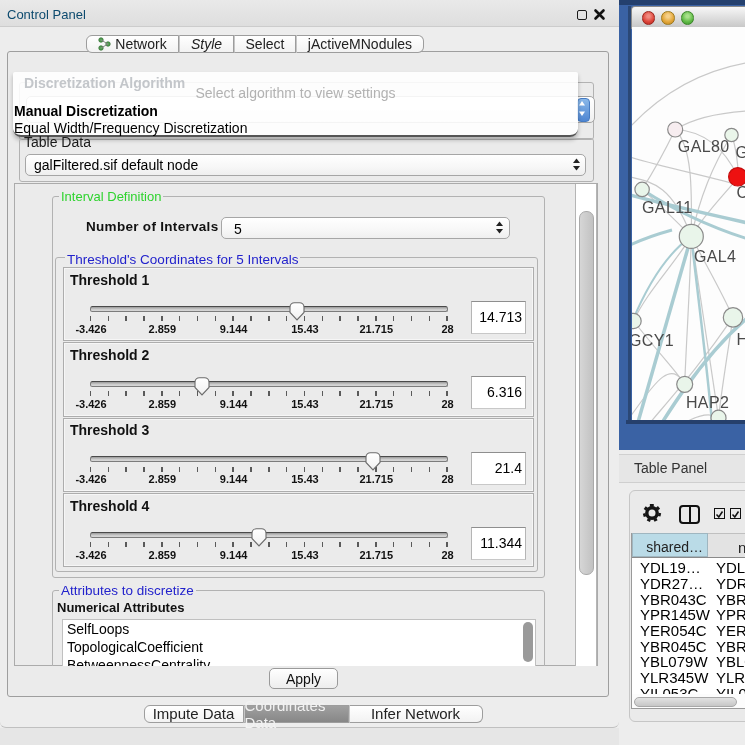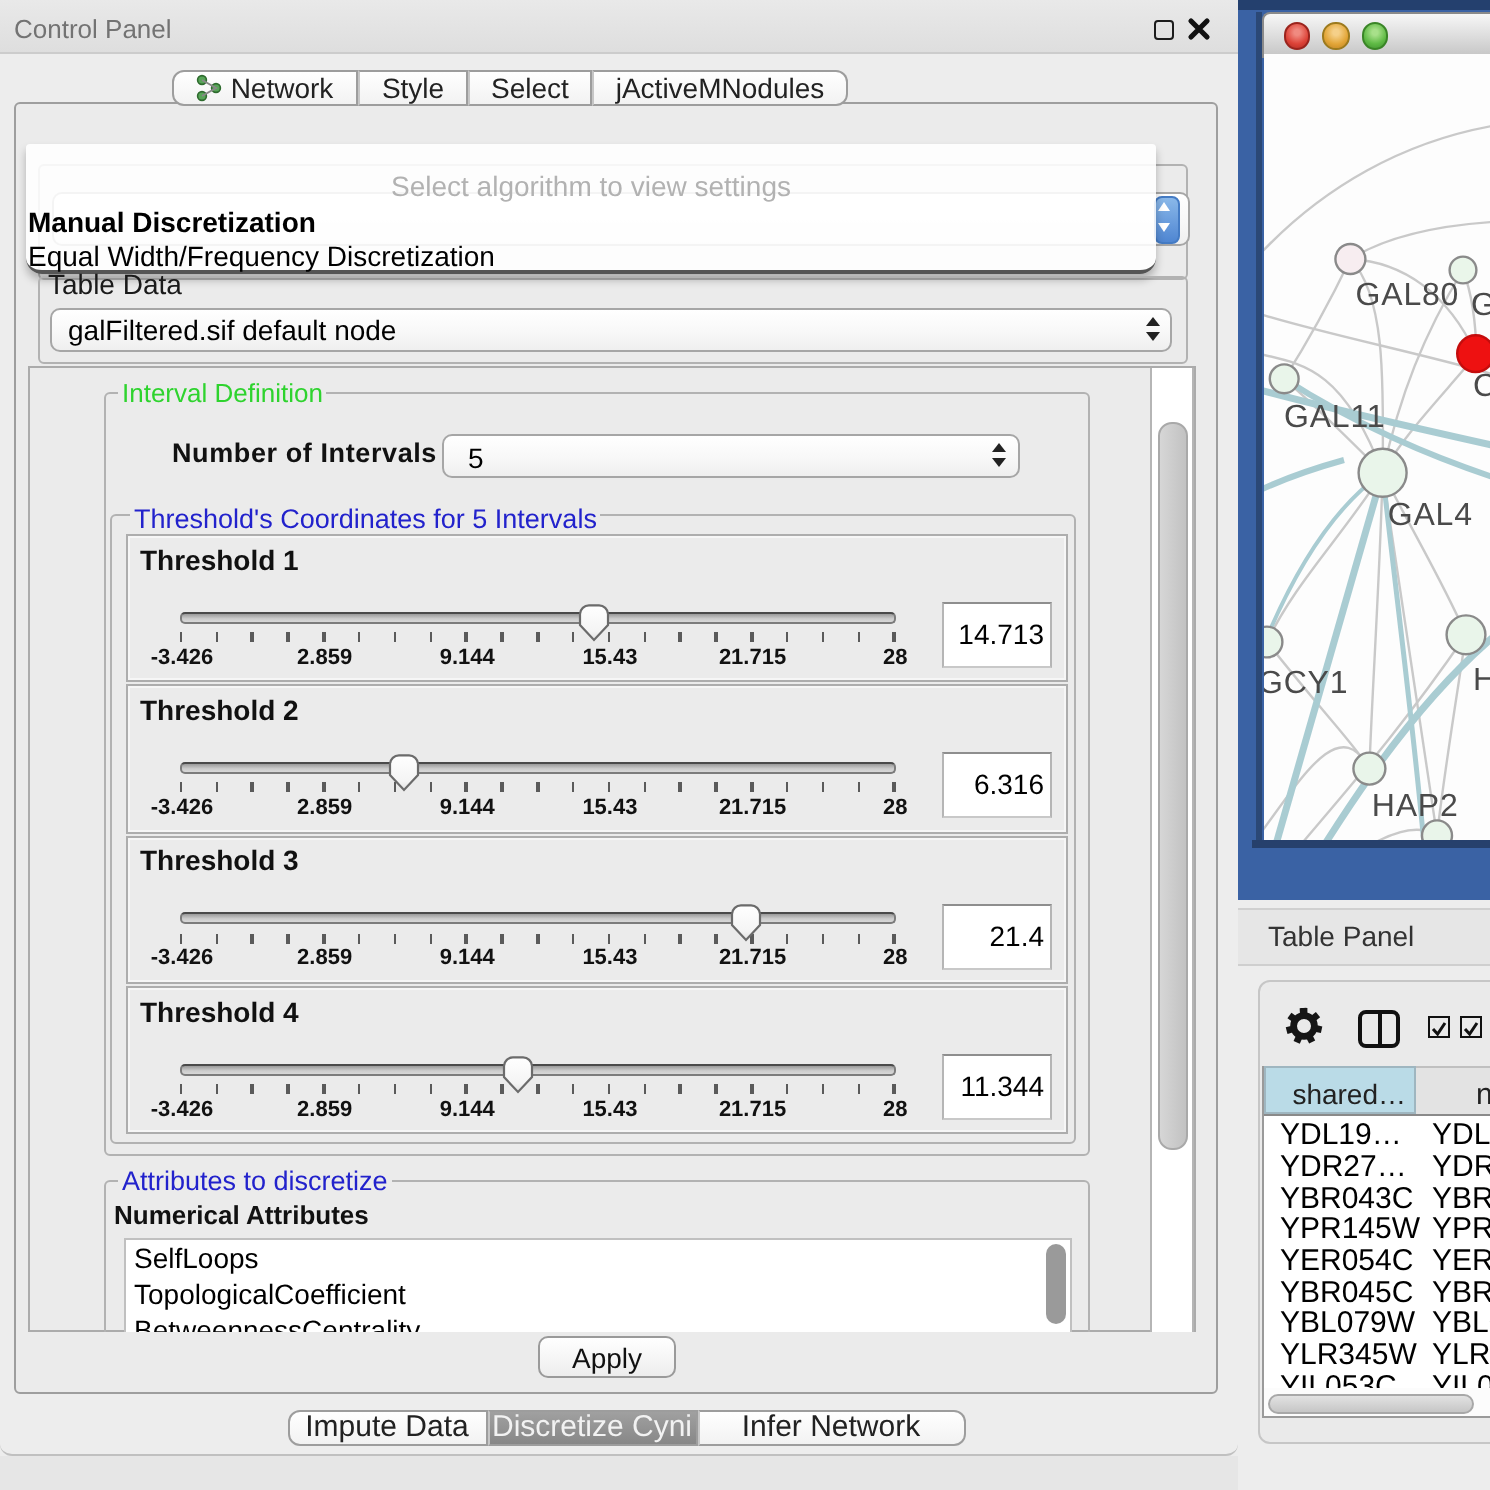--- a/index.html
+++ b/index.html
@@ -17,49 +17,50 @@
   .combo{background:linear-gradient(#ffffff,#f7f7f7 60%,#efefef);
          border:1px solid #a6a6a6;border-radius:5px;}
   .btm .seg{font-size:15px;}
 </style>
 </head>
 <body>
 
 <div class="abs" id="leftwin" style="left:0;top:0;width:619px;height:727px;background:#ededed;border-bottom:1px solid #c0c0c0;border-radius:0 0 6px 6px;">
 
   <div class="abs" style="left:0;top:0;width:619px;height:26px;background:linear-gradient(#e9e9e9,#dedede);border-bottom:1px solid #cccccc;"></div>
-  <div class="abs" style="left:7px;top:7px;font-size:13px;color:#737373;">Control Panel</div>
+  <div class="abs" style="left:7px;top:7px;font-size:13px;color:#0c4a6e;">Control Panel</div>
   <div class="abs" style="left:577px;top:9.5px;width:8px;height:8px;border:1.6px solid #1c1c1c;border-radius:2px;"></div>
   <svg class="abs" style="left:593px;top:8px;" width="13" height="13" viewBox="0 0 13 13">
     <path d="M2.5 2.5 L10.5 10.5 M10.5 2.5 L2.5 10.5" stroke="#111" stroke-width="2.6" stroke-linecap="round"></path>
   </svg>
 
   <div class="abs" style="left:7px;top:51px;width:600px;height:644px;border:1px solid #9e9e9e;border-radius:3px;background:#ebebeb;"></div>
 
   <div class="abs" style="left:86px;top:31px;height:22px;display:flex;align-items:flex-end;">
     <div class="seg first" style="width:91px;"><svg width="13" height="14" viewBox="0 0 13 14" style="margin-right:4px;">
           <circle cx="3" cy="3" r="2.2" fill="#57a557" stroke="#2e6b2e" stroke-width="0.8"></circle>
           <circle cx="3" cy="11" r="2.2" fill="#57a557" stroke="#2e6b2e" stroke-width="0.8"></circle>
           <circle cx="10" cy="7" r="2.2" fill="#57a557" stroke="#2e6b2e" stroke-width="0.8"></circle>
           <path d="M3 3 L10 7 L3 11" stroke="#888" stroke-width="1" fill="none"></path>
         </svg>Network</div>
-    <div class="seg" style="width:53px;">Style</div>
+    <div class="seg" style="width:53px;font-style:italic;">Style</div>
     <div class="seg" style="width:60px;">Select</div>
     <div class="seg last" style="width:126px;">jActiveMNodules</div>
   </div>
 
   <div class="abs tborder" style="left:19px;top:82px;width:573px;height:56px;"></div>
   <div class="abs combo" style="left:26px;top:96px;width:567px;height:25px;"></div>
   <div class="abs" style="left:576.5px;top:97.5px;width:11px;height:22px;border-radius:4px;background:linear-gradient(#8ab8e9,#4f86d2);border:1px solid #447bc4;"></div>
     <svg class="abs" style="left:578px;top:100px;" width="8" height="17" viewBox="0 0 8 17">
       <path d="M4 1 L7 5.5 L1 5.5 Z" fill="#fff"></path>
       <path d="M4 16 L7 11.5 L1 11.5 Z" fill="#fff"></path>
     </svg>
 
   <div class="abs" style="left:13px;top:72px;width:565px;height:63px;background:rgba(255,255,255,0.88);border-bottom:2.5px solid #555555;border-radius:2px 2px 8px 8px;box-shadow:0 3px 4px rgba(0,0,0,0.25);"></div>
+  <div class="abs" style="left:24px;top:75px;font-size:14px;color:#c3c6ca;font-weight:bold;">Discretization Algorithm</div>
   <div class="abs" style="left:13px;top:85px;width:565px;text-align:center;font-size:14px;color:#b2b2b2;">Select algorithm to view settings</div>
   <div class="abs" style="left:14px;top:103px;font-size:14px;font-weight:bold;color:#000;">Manual Discretization</div>
   <div class="abs" style="left:14px;top:119.5px;font-size:14px;color:#000;">Equal Width/Frequency Discretization</div>
 
   <div class="abs tborder" style="left:19px;top:138px;width:573px;height:42px;"></div>
   <div class="abs" style="left:24px;top:134px;font-size:14px;color:#1a1a1a;background:transparent;">Table Data</div>
   <div class="abs combo" style="left:25px;top:153.5px;width:559px;height:20px;">
     <span style="position:absolute;left:8px;top:2.5px;font-size:14px;color:#000;">galFiltered.sif default node</span>
   </div>
   <svg class="abs" style="left:572px;top:158px;" width="9" height="13" viewBox="0 0 9 13">
@@ -268,21 +269,21 @@
       <div style="position:absolute;left:4px;top:19.5px;font-size:14px;color:#000;">TopologicalCoefficient</div>
       <div style="position:absolute;left:4px;top:37.5px;font-size:14px;color:#000;">BetweennessCentrality</div>
       <div style="position:absolute;right:2px;top:2px;width:10px;height:40px;background:#9a9a9a;border-radius:5px;"></div>
     </div>
   </div>
 
   <div class="abs" style="left:269px;top:668px;width:67px;height:19px;border:1px solid #9a9a9a;border-radius:5px;background:linear-gradient(#ffffff,#ededed);display:flex;align-items:center;justify-content:center;font-size:14px;color:#111;">Apply</div>
 
   <div class="abs btm" style="left:143.5px;top:704.5px;height:18.5px;display:flex;">
     <div class="seg first" style="width:98px;">Impute Data</div>
-    <div class="seg dark" style="width:103px;">Discretize Cyni</div>
+    <div class="seg dark" style="width:103px;">Coordinates Data</div>
     <div class="seg last" style="width:132px;">Infer Network</div>
   </div>
 </div>
 <div class="abs" style="left:0;top:728px;width:619px;height:17px;background:#e6e6e6;"></div>
 
 <div class="abs" style="left:619px;top:0;width:126px;height:450px;background:#3a62a4;"></div>
 <div class="abs" style="left:619px;top:0;width:126px;height:4.5px;background:#24406e;"></div>
 
 <div class="abs" style="left:628px;top:6px;width:3px;height:418px;background:#2b4876;"></div>
 <div class="abs" style="left:631px;top:6px;width:114px;height:21px;background:linear-gradient(#f7f7f7,#c6c6c6);border:1px solid #8a8a8a;border-right:none;border-radius:4px 0 0 0;"></div>

